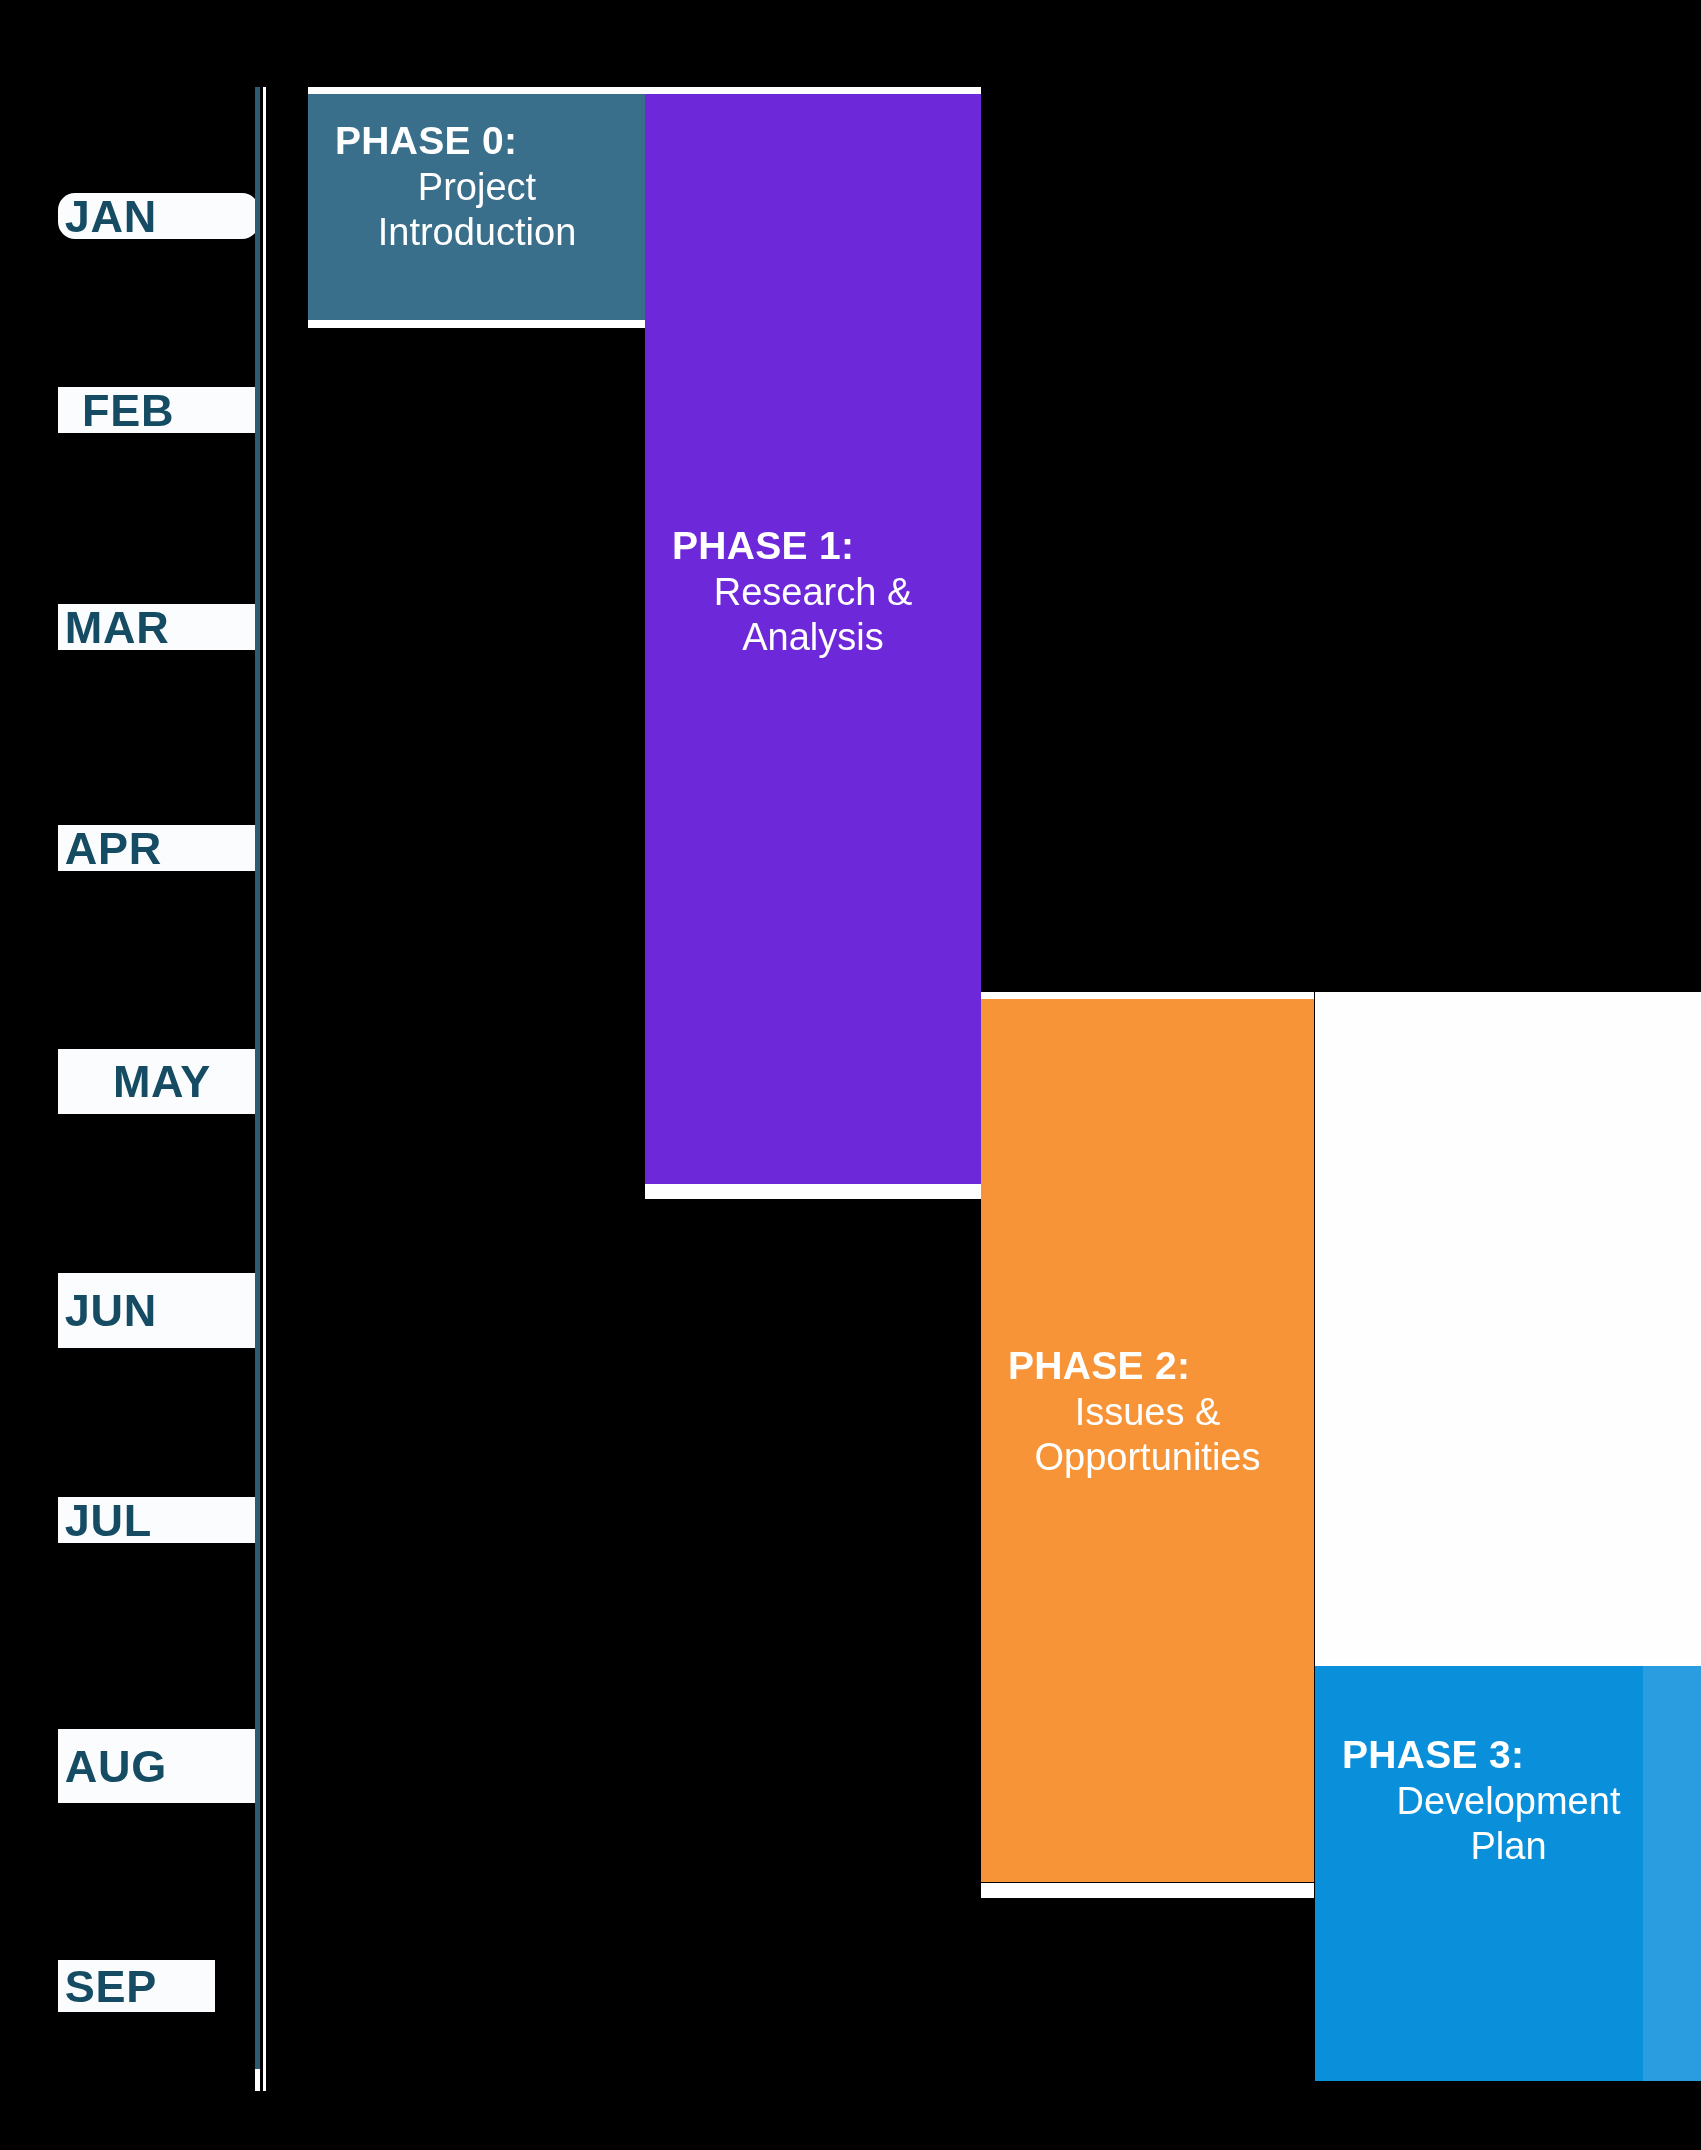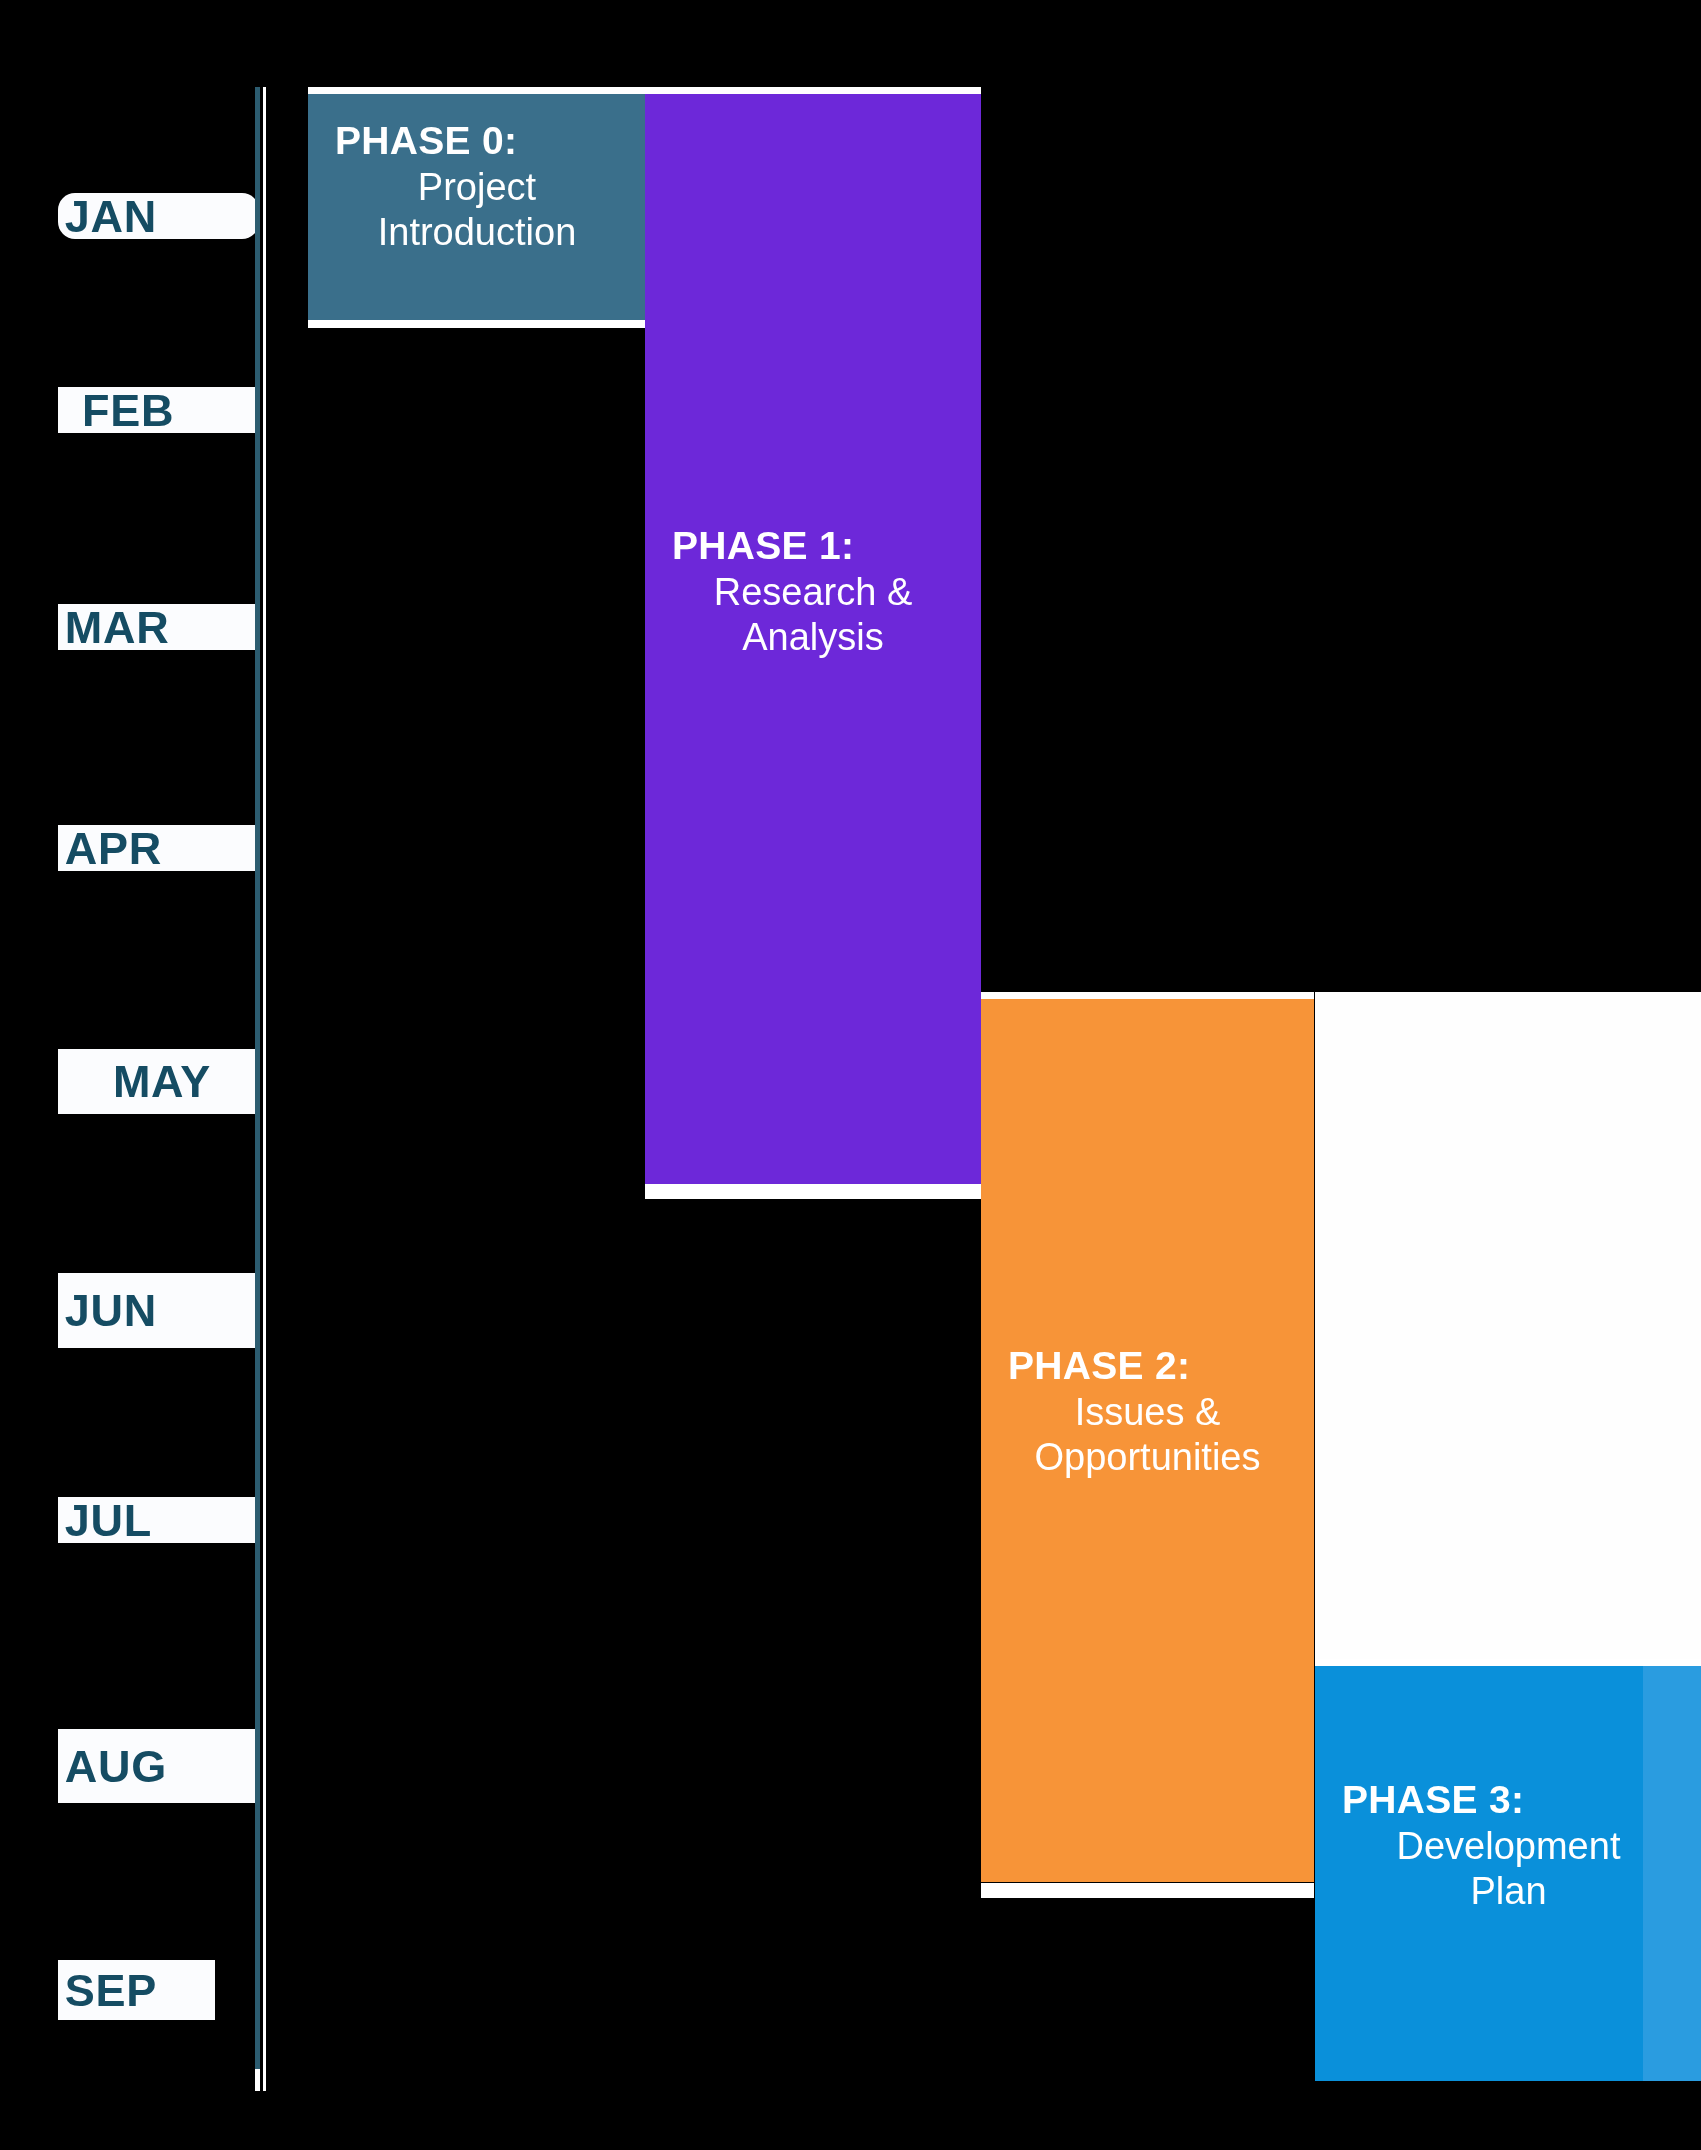--- a/index.html
+++ b/index.html
@@ -94,21 +94,21 @@
 
   #phase-3 { left: 1315px; top: 1666px; width: 387px; height: 415px; background: #0A90DA; }
   #phase-3-edge { position:absolute; left:1643px; top:1666px; width:59px; height:415px; background:#2A9CE0; }
   #phase-3-rim { position:absolute; left:1315px; top:1659px; width:387px; height:6.8px; background:#FFFFFF; }
 
   
   .white-panel { position: absolute; background: #FEFEFE; }
   #panel-right-top { left: 1315px; top: 992px; width: 387px; height: 674px; }
   #phase-1 .phase-inner { padding-top: 431px; }
   #phase-2 .phase-inner { padding-top: 346px; }
-  #phase-3 .phase-inner { padding-top: 113px; }
+  #phase-3 .phase-inner { padding-top: 68px; }
 </style>
 </head>
 <body>
 
 <div id="canvas">
 
   <div class="white-panel" id="panel-right-top"></div>
 
   <div class="month-band" style="left:58px; top:193px; width:201px; height:46px;border-radius:17px;">
     <div class="month-label" style="margin-left:6.8px;">JAN</div>
@@ -135,21 +135,21 @@
   </div>
 
   <div class="month-band" style="left:58px; top:1497px; width:201px; height:46px;">
     <div class="month-label" style="margin-left:6.8px;">JUL</div>
   </div>
 
   <div class="month-band" style="left:58px; top:1729px; width:201px; height:74px;">
     <div class="month-label" style="margin-left:6.8px;">AUG</div>
   </div>
 
-  <div class="month-band" style="left:58px; top:1960px; width:157px; height:60px;">
+  <div class="month-band" style="left:58px; top:1960px; width:157px; height:52px;">
     <div class="month-label" style="margin-left:6.8px;">SEP</div>
   </div>
 
   <div class="axis-line" style="left:255px; top:87px; width:5.4px; height:1982px;"></div>
   <div class="axis-line-tail" style="left:255px; top:2069px; width:5.4px; height:22px;"></div>
   <div class="axis-hairline" style="left:263px; top:87px; width:2.7px; height:2004px;"></div>
 
   <div id="phase-0-rim"></div>
   <div class="phase" id="phase-0">
     <div class="phase-inner">

